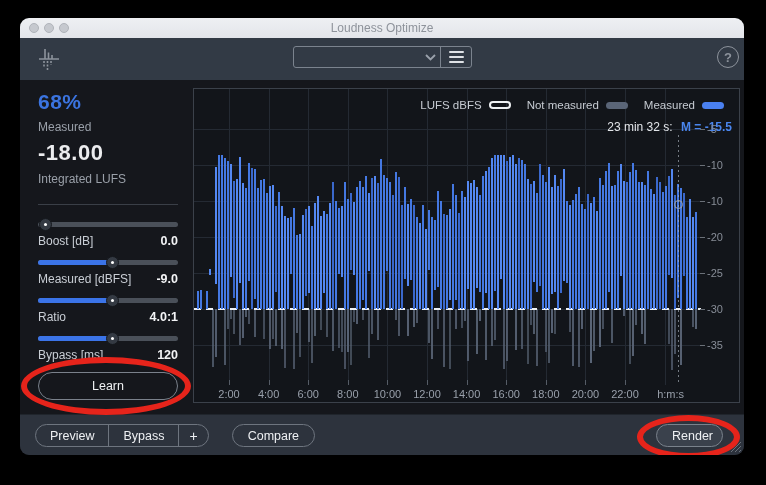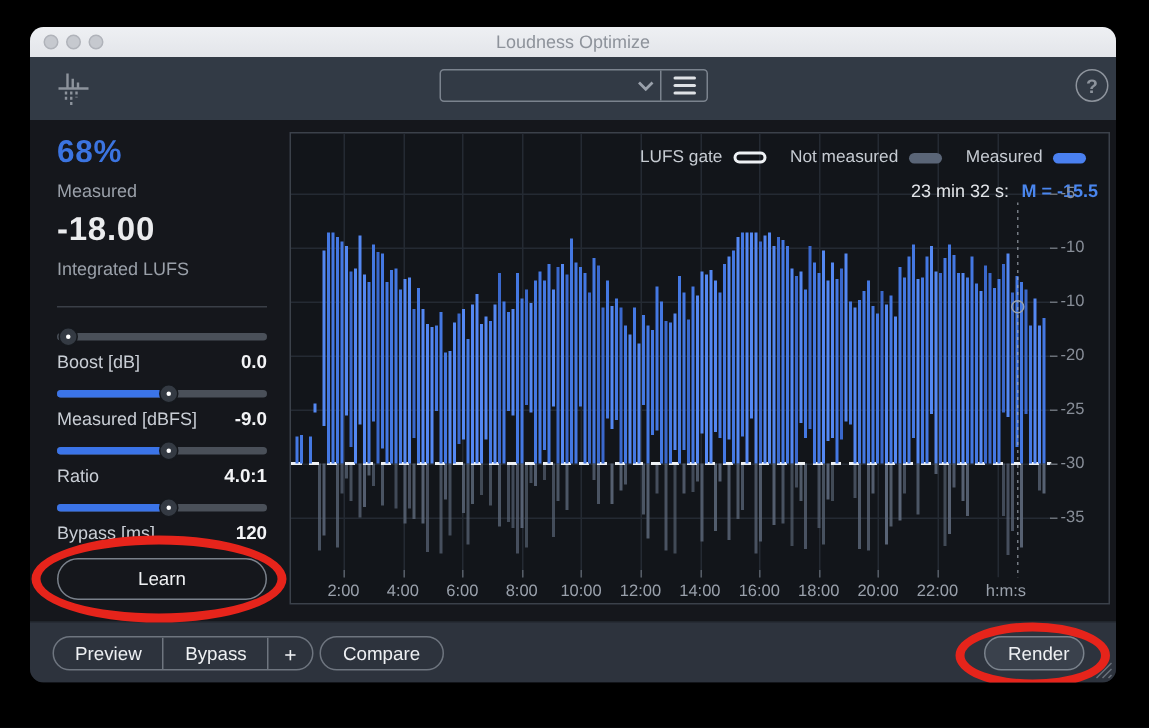--- a/index.html
+++ b/index.html
@@ -72,21 +72,21 @@
   .readout .t{color:#e2e5e9;}
   .readout .v{color:#4a86ee;font-weight:bold;margin-left:5px;}
   .ylabel{position:absolute;left:513px;transform:translateY(-52%);font-size:11px;color:#878d97;}
   .ytick{position:absolute;left:506px;width:5px;height:1px;background:#6a7078;}
   .xlabel{position:absolute;top:299px;transform:translateX(-50%);font-size:11px;color:#99a0ab;}
   .xunit{position:absolute;top:299px;transform:translateX(-50%);font-size:11px;color:#99a0ab;}
   .xtick{position:absolute;top:291px;width:1px;height:5px;background:#555c66;}
   
   .footer{position:absolute;left:0;top:396px;width:724px;height:41px;background:#2d333d;
     border-top:1px solid #20252c;box-sizing:border-box;}
-  .fgroup{position:absolute;left:15px;top:9px;display:flex;gap:4px;}
+  .fgroup{position:absolute;left:15px;top:9px;display:flex;gap:23px;}
   .seg{display:flex;border:1px solid #6e757f;border-radius:12px;height:23px;box-sizing:border-box;overflow:hidden;}
   .seg button{background:transparent;border:none;color:#eef0f3;font-size:12.5px;font-family:inherit;
     padding:0 14px;cursor:pointer;height:100%;}
   .seg button + button{border-left:1px solid #6e757f;}
   .seg .plus{padding:0 10px;font-size:14px;}
   .pillbtn{border:1px solid #6e757f;border-radius:12px;height:23px;background:transparent;
     color:#eef0f3;font-size:12.5px;font-family:inherit;padding:0 15px;cursor:pointer;box-sizing:border-box;}
   .render{position:absolute;left:636px;top:9px;width:67px;background:#3a414c;border-color:#7a828c;}
   .grip{position:absolute;right:2px;bottom:2px;}
   
@@ -471,21 +471,21 @@
           <div class="bar" style="left: 489px; top: 104.128px; width: 2px; height: 82.8982px; background: rgb(58, 104, 204);"></div>
           <div class="bar" style="left: 492px; top: 127.595px; width: 2px; height: 92.4053px; background: rgb(68, 120, 226);"></div>
           <div class="bar" style="left: 495px; top: 110.056px; width: 2px; height: 109.944px; background: rgb(84, 136, 242);"></div>
           <div class="bar" style="left: 498px; top: 128.347px; width: 2px; height: 91.6528px; background: rgb(84, 136, 242);"></div>
           <div class="bar" style="left: 501px; top: 123.041px; width: 2px; height: 96.9589px; background: rgb(68, 120, 226);"></div>
           <div class="cursor-line" style="left: 484px; top: 46px; height: 250px;"></div>
           <div class="cursor-dot" style="left: 480px; top: 111.1px;"></div>
         </div>
       <div class="legend">
         <span class="legend-item">
-          <span class="legend-label">LUFS gate</span>
+          <span class="legend-label">LUFS dBFS</span>
           <span class="pill outline"></span>
         </span>
         <span class="legend-item">
           <span class="legend-label">Not measured</span>
           <span class="pill gray"></span>
         </span>
         <span class="legend-item">
           <span class="legend-label">Measured</span>
           <span class="pill blue"></span>
         </span>

